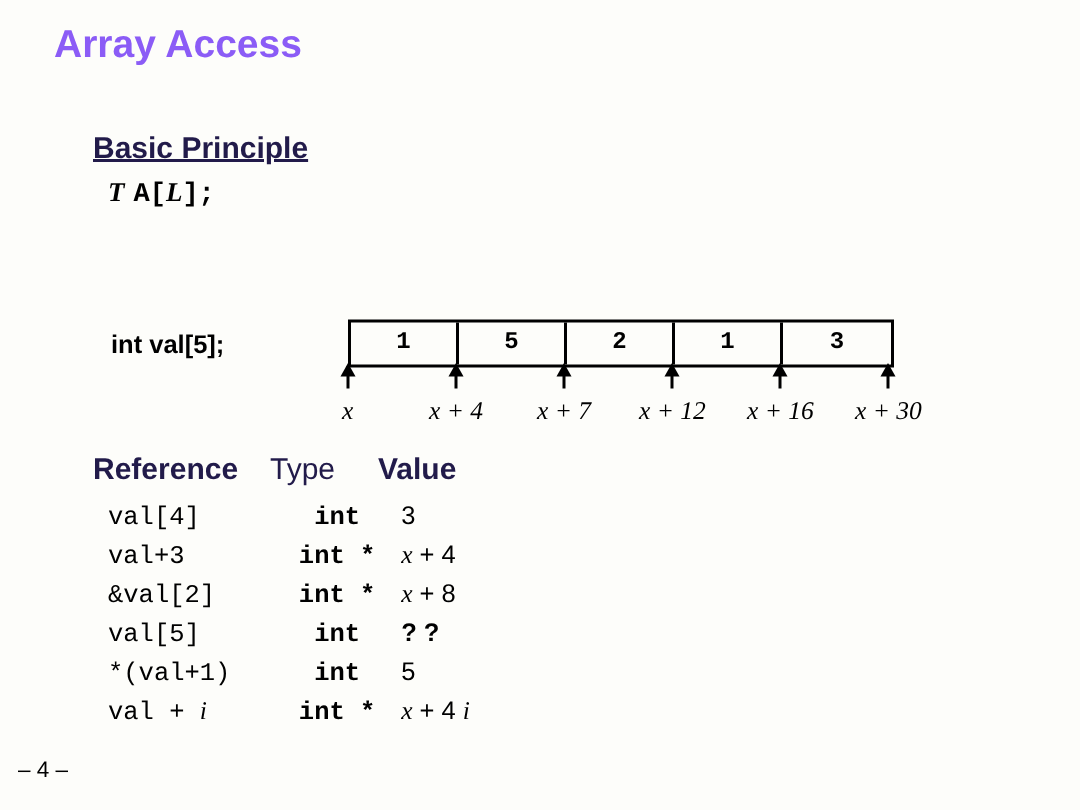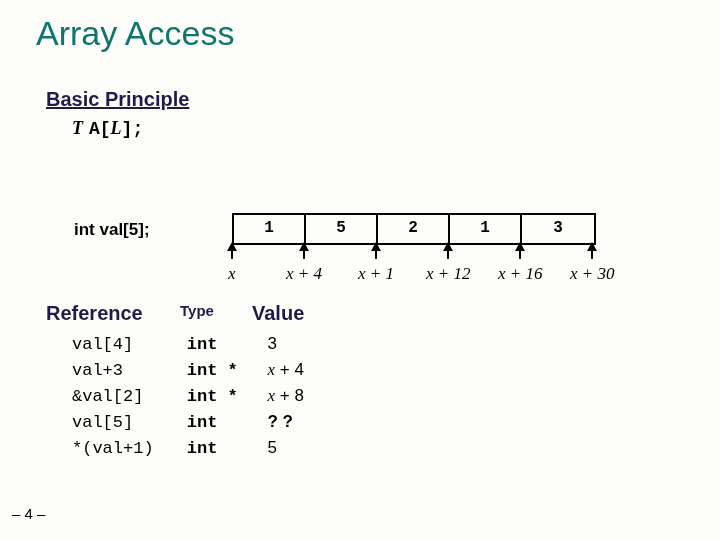--- a/index.html
+++ b/index.html
@@ -6,29 +6,30 @@
   body {
     width: 720px; height: 540px;
     background: #fdfdfa;
     font-family: Arial, Helvetica, sans-serif;
     position: relative;
     color: #000;
   }
   .title {
     position: absolute;
     top: 14px; left: 36px;
-    font-size: 34px;
-    font-weight: normal;
-    color: #0f766e;
+    font-size: 26px;
+    font-weight: bold;
+    color: #8b5cf6;
   }
   .section {
     position: absolute;
     font-size: 20px;
     font-weight: bold;
     color: #221b4a;
+    margin-left: 16px;
   }
   .section.underline { text-decoration: underline; }
   .sec-basic { top: 88px; left: 46px; }
   .decl {
     position: absolute;
     top: 118px; left: 72px;
     font-size: 18px;
     font-weight: bold;
   }
   .decl .T { font-style: italic; font-family: 'Times New Roman', serif; margin-right: 6px; }
@@ -90,36 +91,36 @@
   .xlabels {
     position: absolute;
     top: 264px; left: 222px;
     font-style: italic;
     font-family: 'Times New Roman', serif;
     font-weight: normal;
     font-size: 17px;
   }
   .xlabels span { position: absolute; white-space: nowrap; }
   .sec-ref { top: 302px; left: 46px; }
-  .col-type { top: 302px; left: 180px; font-size: 15px; font-weight: bold; color: #221b4a; position: absolute; }
+  .col-type { top: 302px; left: 180px; font-size: 20px; font-weight: normal; color: #221b4a; position: absolute; }
   .col-val  { top: 302px; left: 252px; font-size: 20px; font-weight: bold; color: #221b4a; position: absolute; }
   .table {
     position: absolute;
     top: 334px; left: 72px;
     font-size: 17px;
     font-weight: normal;
   }
   .table .row { height: 26px; }
   .table .c1 {
     display: inline-block; width: 110px;
     font-family: 'Courier New', monospace; font-weight: normal;
   }
   .table .c2 {
     display: inline-block; width: 76px;
-    font-family: 'Courier New', monospace; font-weight: bold;
+    font-family: 'Courier New', monospace; font-weight: bold; text-align: center;
   }
   .table .c3 {
     display: inline-block;
     font-family: 'Times New Roman', serif; font-style: italic;
   }
   .table .c3 .plain { font-style: normal; font-family: Arial, sans-serif; }
   .table .c3 .qq { font-family: Arial, sans-serif; font-style: normal; font-weight: bold; }
   .pagenum {
     position: absolute;
     left: 12px; bottom: 18px;
@@ -174,21 +175,21 @@
     </div>
   <div class="arrow" style="left:359px">
       <div class="head"></div>
       <div class="shaft"></div>
     </div>
 </div>
 
 <div class="xlabels">
   <span style="left:6px">x</span>
   <span style="left:64px">x + 4</span>
-  <span style="left:136px">x + 1</span>
+  <span style="left:136px">x + 7</span>
   <span style="left:204px">x + 12</span>
   <span style="left:276px">x + 16</span>
   <span style="left:348px">x + 30</span>
 </div>
 
 <div class="section sec-ref">Reference</div>
 <div class="col-type">Type</div>
 <div class="col-val">Value</div>
 
 <div class="table">
@@ -210,15 +211,20 @@
   <div class="row">
     <span class="c1">val[5]</span>
     <span class="c2">int</span>
     <span class="c3"><span class="qq">? ?</span></span>
   </div>
   <div class="row">
     <span class="c1">*(val+1)</span>
     <span class="c2">int</span>
     <span class="c3"><span class="plain">5</span></span>
   </div>
+  <div class="row">
+    <span class="c1"><span>val + </span><span style="font-family:'Times New Roman',serif;font-style:italic">i</span></span>
+    <span class="c2">int *</span>
+    <span class="c3"><span>x</span><span class="plain"> + 4 </span><span>i</span></span>
+  </div>
 </div>
 
 <div class="pagenum">– 4 –</div>
 
 </body></html>

